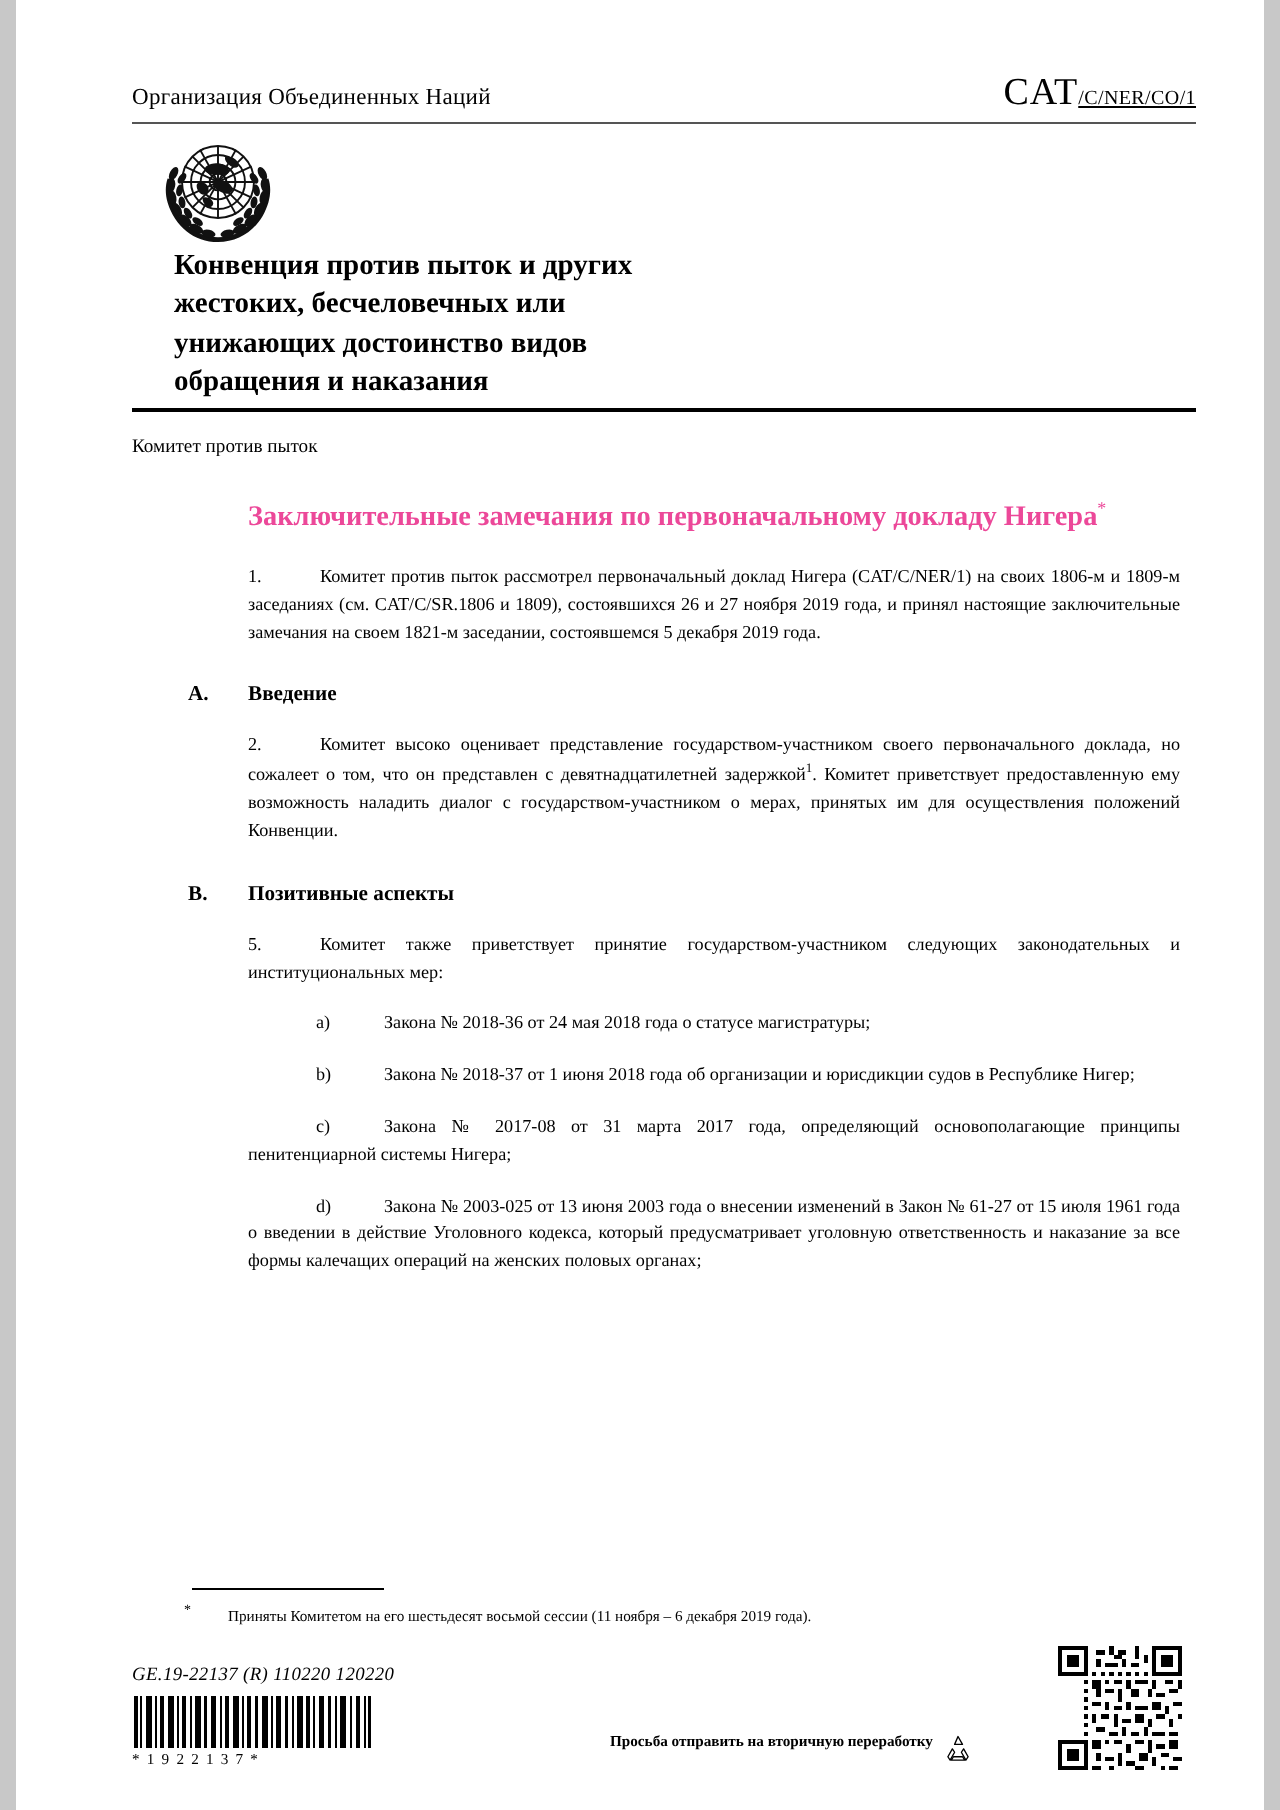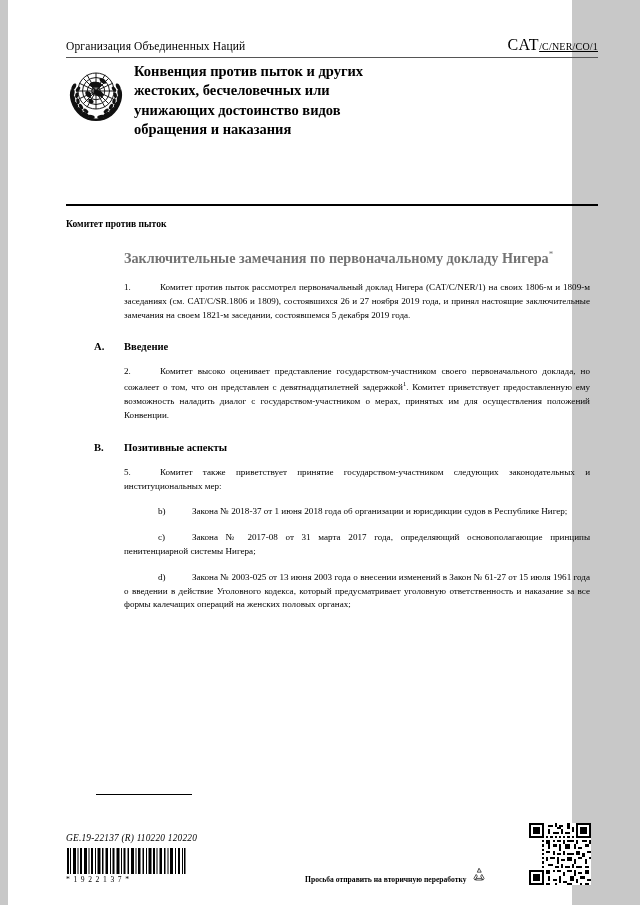--- a/index.html
+++ b/index.html
@@ -10,21 +10,21 @@
   body {
     width: 640px;
     height: 905px;
     overflow: hidden;
     font-family: "Liberation Serif", serif;
   }
   .page {
     position: absolute;
     left: 8px;
     top: 0px;
-    width: 564px;
+    width: 624px;
     height: 905px;
     background: #ffffff;
     box-sizing: border-box;
   }
 
   
   .masthead {
     position: absolute;
     left: 58px;
     top: 36px;
@@ -40,42 +40,43 @@
     letter-spacing: .15px;
     color: #000;
     white-space: nowrap;
   }
   .symbol {
     white-space: nowrap;
     color: #000;
     text-align: right;
   }
   .symbol .sym-big {
-    font-size: 16px;
+    font-size: 19px;
     letter-spacing: .5px;
     margin-left: 38px;
   }
   .symbol .sym-small {
     font-size: 10px;
     letter-spacing: .2px;
     text-decoration: underline;
   }
   .rule-thin {
     border-bottom: 1px solid #555;
     margin-top: 3px;
   }
 
   
   .titleblock {
     position: absolute;
-    left: 58px;
+    left: 71px;
     top: 62px;
     width: 532px;
     display: flex;
     align-items: flex-start;
+    flex-direction: column;
   }
   .emblem {
     width: 60px;
     height: 60px;
     flex: 0 0 60px;
     margin-top: 2px;
   }
   .conv-title {
     flex: 1 1 auto;
     margin-left: 8px;
@@ -102,35 +103,35 @@
     width: 532px;
     border-bottom: 2px solid #000;
   }
 
   
   .committee {
     position: absolute;
     left: 58px;
     top: 218px;
     font-size: 9.6px;
-    font-weight: bold;
+    font-weight: normal;
     color: #000;
   }
   .content {
     position: absolute;
     left: 116px;
     top: 248px;
     width: 466px;
   }
   h1.doc-title {
     margin: 0;
     font-size: 14.2px;
     font-weight: bold;
     line-height: 1.36;
-    color: #737373;
+    color: #ec4899;
     font-family: Liberation Serif, serif;
   }
   h1.doc-title .star {
     font-size: 9px;
     vertical-align: super;
     font-weight: normal;
   }
   p.para {
     margin: 0 0 0 0;
     padding-top: 13px;
@@ -223,21 +224,21 @@
     font-size: 7.6px;
     letter-spacing: 3.6px;
     color: #000;
     margin-top: 1px;
   }
   .recycle-line {
     position: absolute;
     left: 297px;
     top: 866px;
     display: flex;
-    align-items: flex-end;
+    align-items: flex-start;
     font-size: 7.6px;
     font-weight: bold;
     color: #000;
     white-space: nowrap;
   }
   .recycle-icon {
     margin-left: 4px;
     width: 18px;
     height: 18px;
   }
@@ -346,31 +347,33 @@
     <div class="section-head"><span class="sec-letter">A.</span><span>Введение</span></div>
 
     <p class="para"><span class="num">2.</span><span>Комитет высоко оценивает представление государством-участником своего первоначального доклада, но сожалеет о том, что он представлен с девятнадцатилетней задержкой</span><span class="sup">1</span><span>. Комитет приветствует предоставленную ему возможность наладить диалог с государством-участником о мерах, принятых им для осуществления положений Конвенции.</span></p>
 
 
     <div class="section-head"><span class="sec-letter">B.</span><span>Позитивные аспекты</span></div>
 
 
     <p class="para"><span class="num">5.</span><span>Комитет также приветствует принятие государством-участником следующих законодательных и институциональных мер:</span></p>
 
+    <p class="sub"><span class="letter">a)</span><span>Закона № 2018-36 от 24 мая 2018 года о статусе магистратуры;</span></p>
 
     <p class="sub"><span class="letter">b)</span><span>Закона № 2018-37 от 1 июня 2018 года об организации и юрисдикции судов в Республике Нигер;</span></p>
 
     <p class="sub"><span class="letter">c)</span><span>Закона № 2017-08 от 31 марта 2017 года, определяющий основополагающие принципы пенитенциарной системы Нигера;</span></p>
 
     <p class="sub"><span class="letter">d)</span><span>Закона № 2003-025 от 13 июня 2003 года о внесении изменений в Закон № 61-27 от 15 июля 1961 года о введении в действие Уголовного кодекса, который предусматривает уголовную ответственность и наказание за все формы калечащих операций на женских половых органах;</span></p>
 
   </div>
 
   <div class="footnotes">
     <div class="fn-rule"></div>
+    <div class="fn"><span class="mk">*</span><span>Приняты Комитетом на его шестьдесят восьмой сессии (11 ноября – 6 декабря 2019 года).</span></div>
   </div>
 
   <div class="ge-line">GE.19-22137  (R)  110220  120220</div>
 
   <div class="barcode-wrap">
     <svg class="barcode" viewBox="0 0 240 52" preserveAspectRatio="none">
       <g fill="#000">
         <rect x="2" y="0" width="4" height="52"></rect>
           <rect x="8" y="0" width="2" height="52"></rect>
         <rect x="14" y="0" width="6" height="52"></rect>

